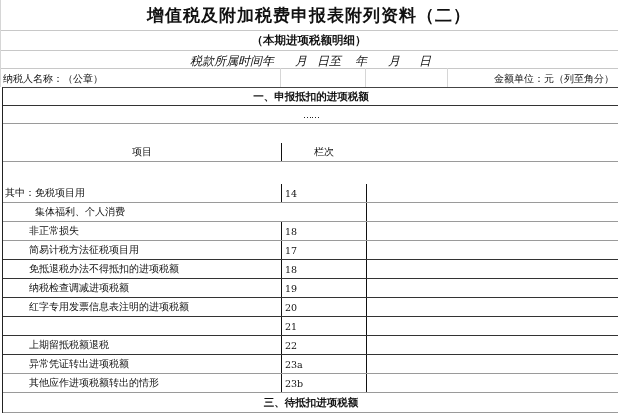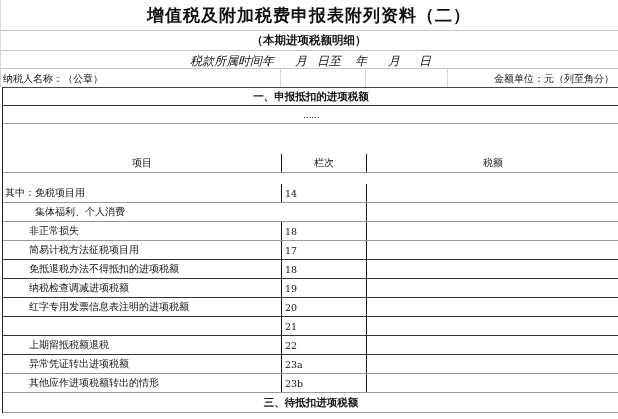--- a/index.html
+++ b/index.html
@@ -103,24 +103,23 @@
 <div class="abs taxpayer-row">
   <span class="left">纳税人名称：（公章）</span>
   <span class="right">金额单位：元（列至角分）</span>
 </div>
 
 <div class="abs sheet">
 
   <div class="row section dark" style="top:0;height:18px;">一、申报抵扣的进项税额</div>
   <div class="row ellipsis" style="top:18px;height:18px;">……</div>
 
-  <div class="row head" style="top:66px;height:19px;">
+  <div class="row head" style="top:55px;height:19px;">
     <div class="cell c-item">项目</div>
     <div class="cell c-line">栏次</div>
-    <div class="cell c-tax">税额</div>
   </div>
 
   <div class="row" style="top:96px;height:19px;">
     <div class="cell c-item indent0">其中：免税项目用</div>
     <div class="cell c-line">14</div>
     <div class="cell c-tax"></div>
   </div>
   <div class="row" style="top:115px;height:19px;">
     <div class="cell c-item indent2">集体福利、个人消费</div>
     <div class="cell c-tax"></div>

